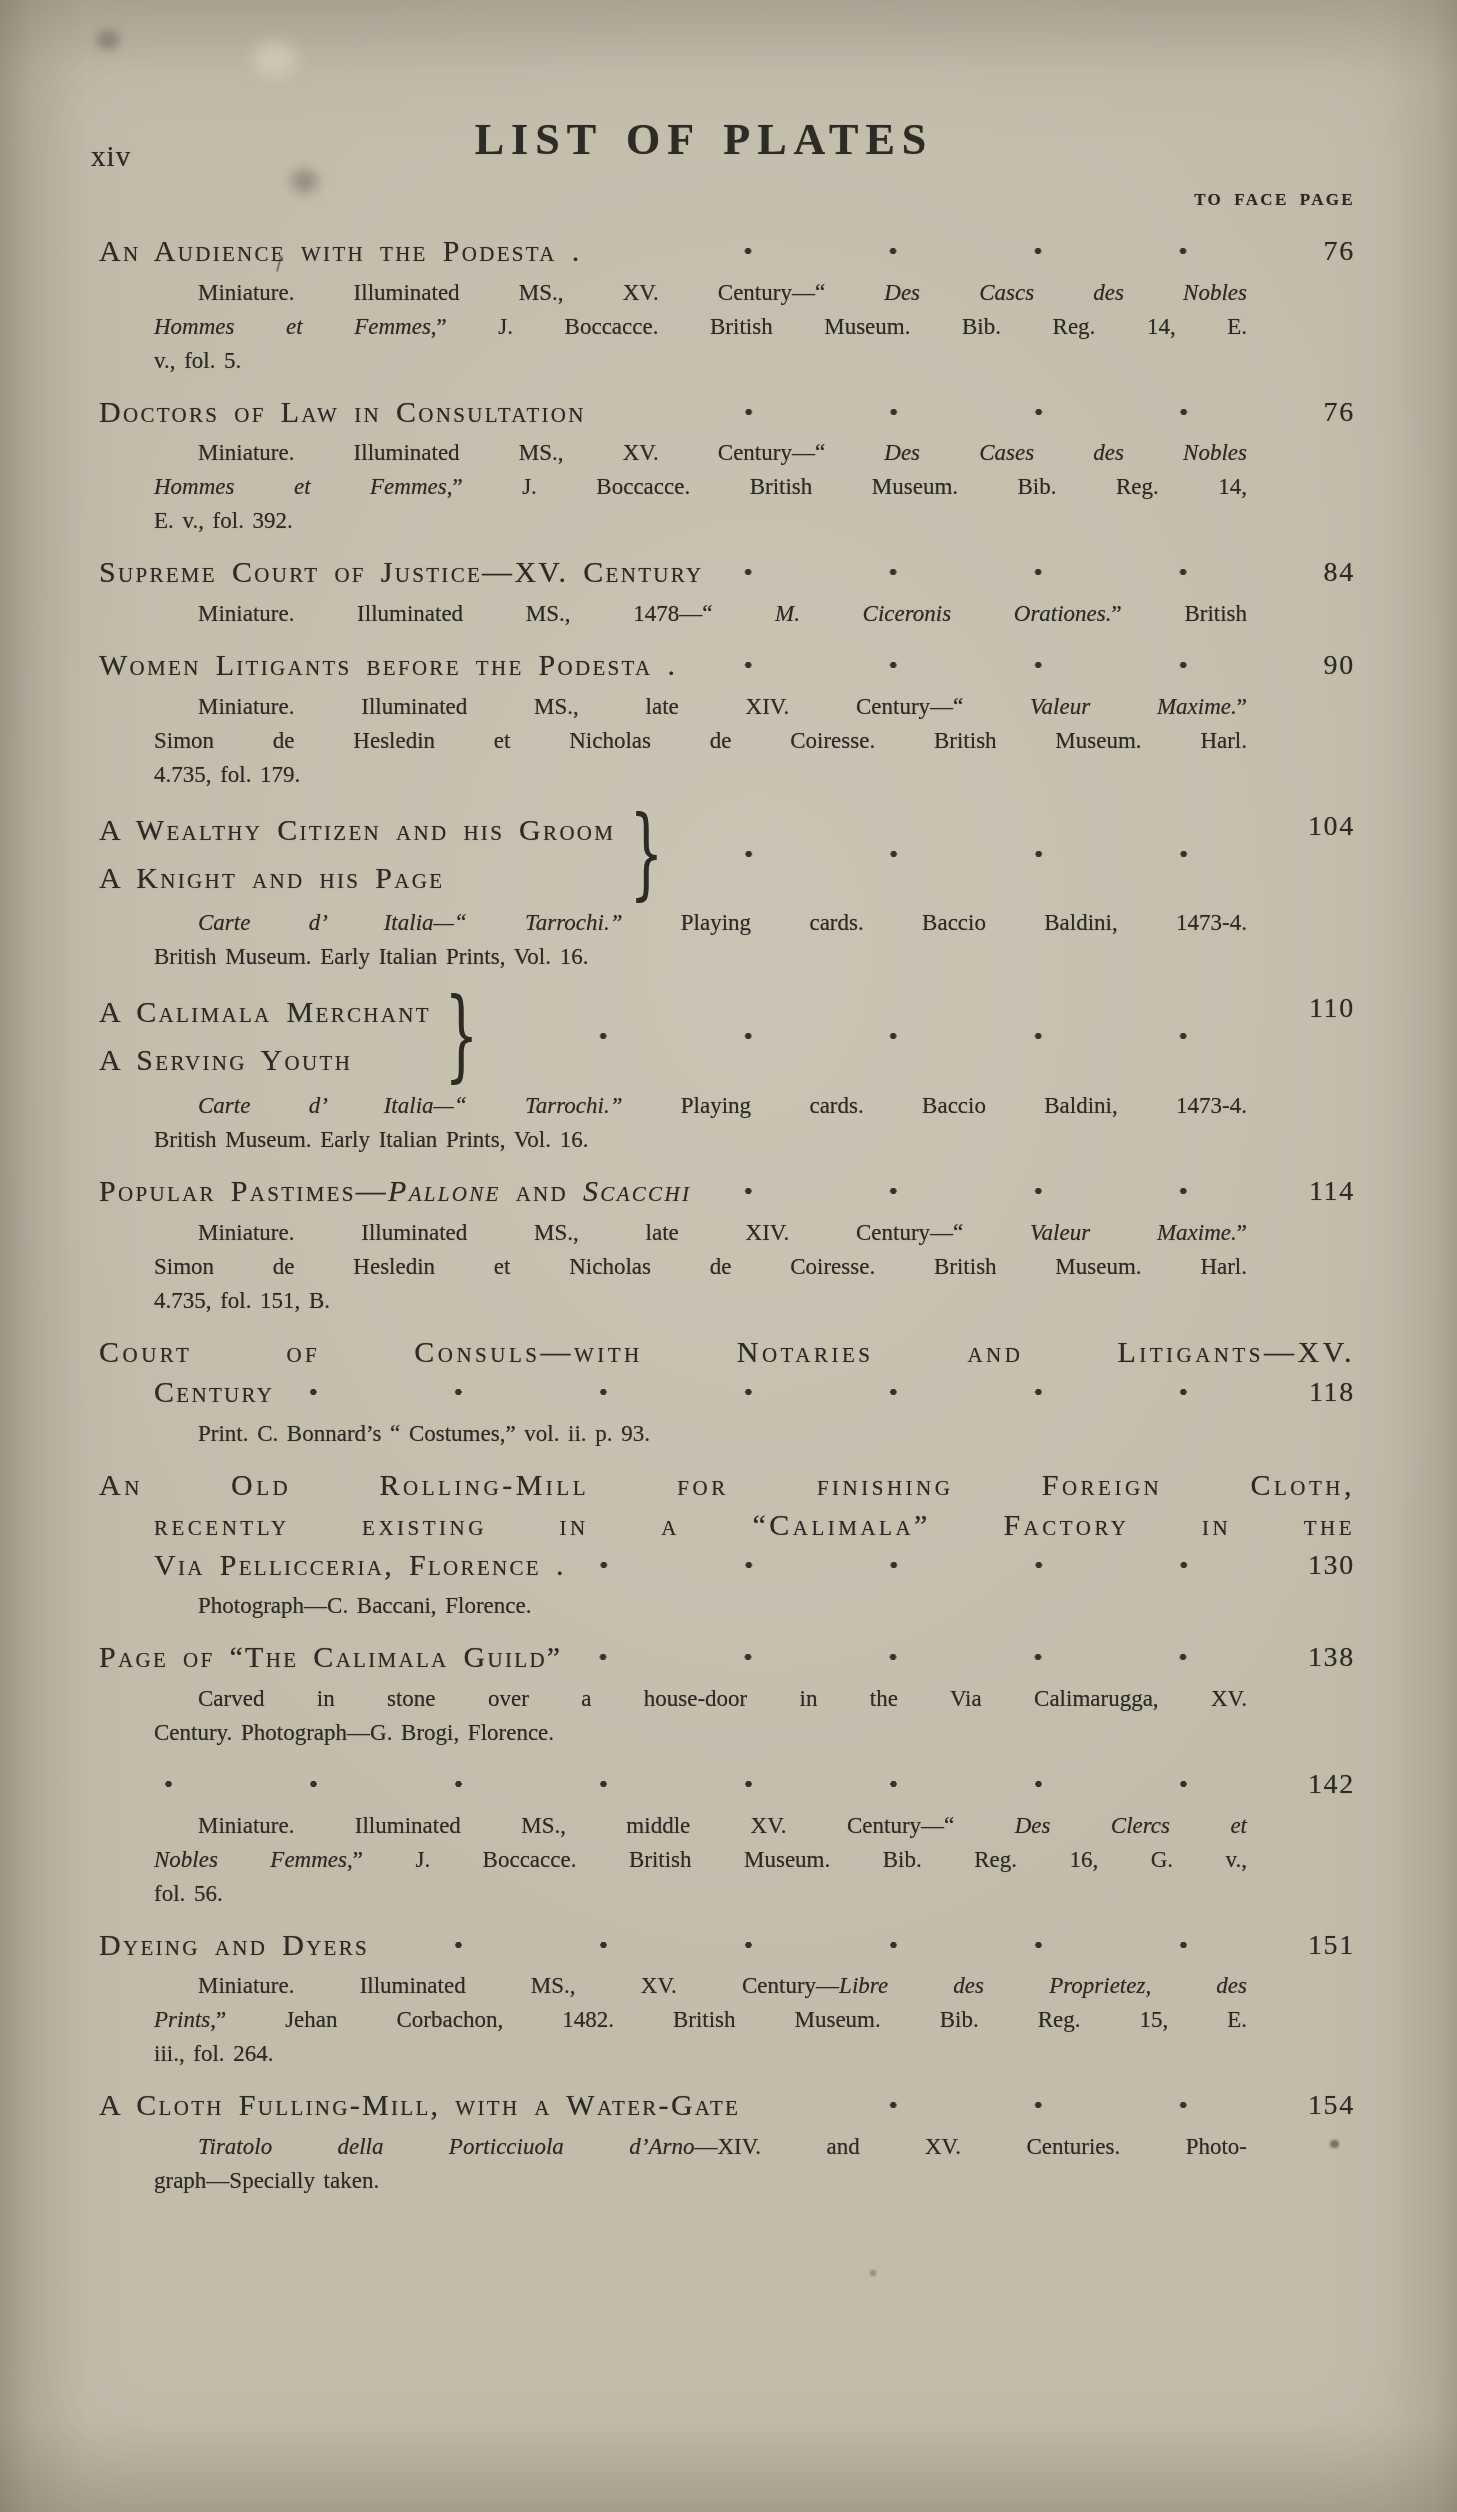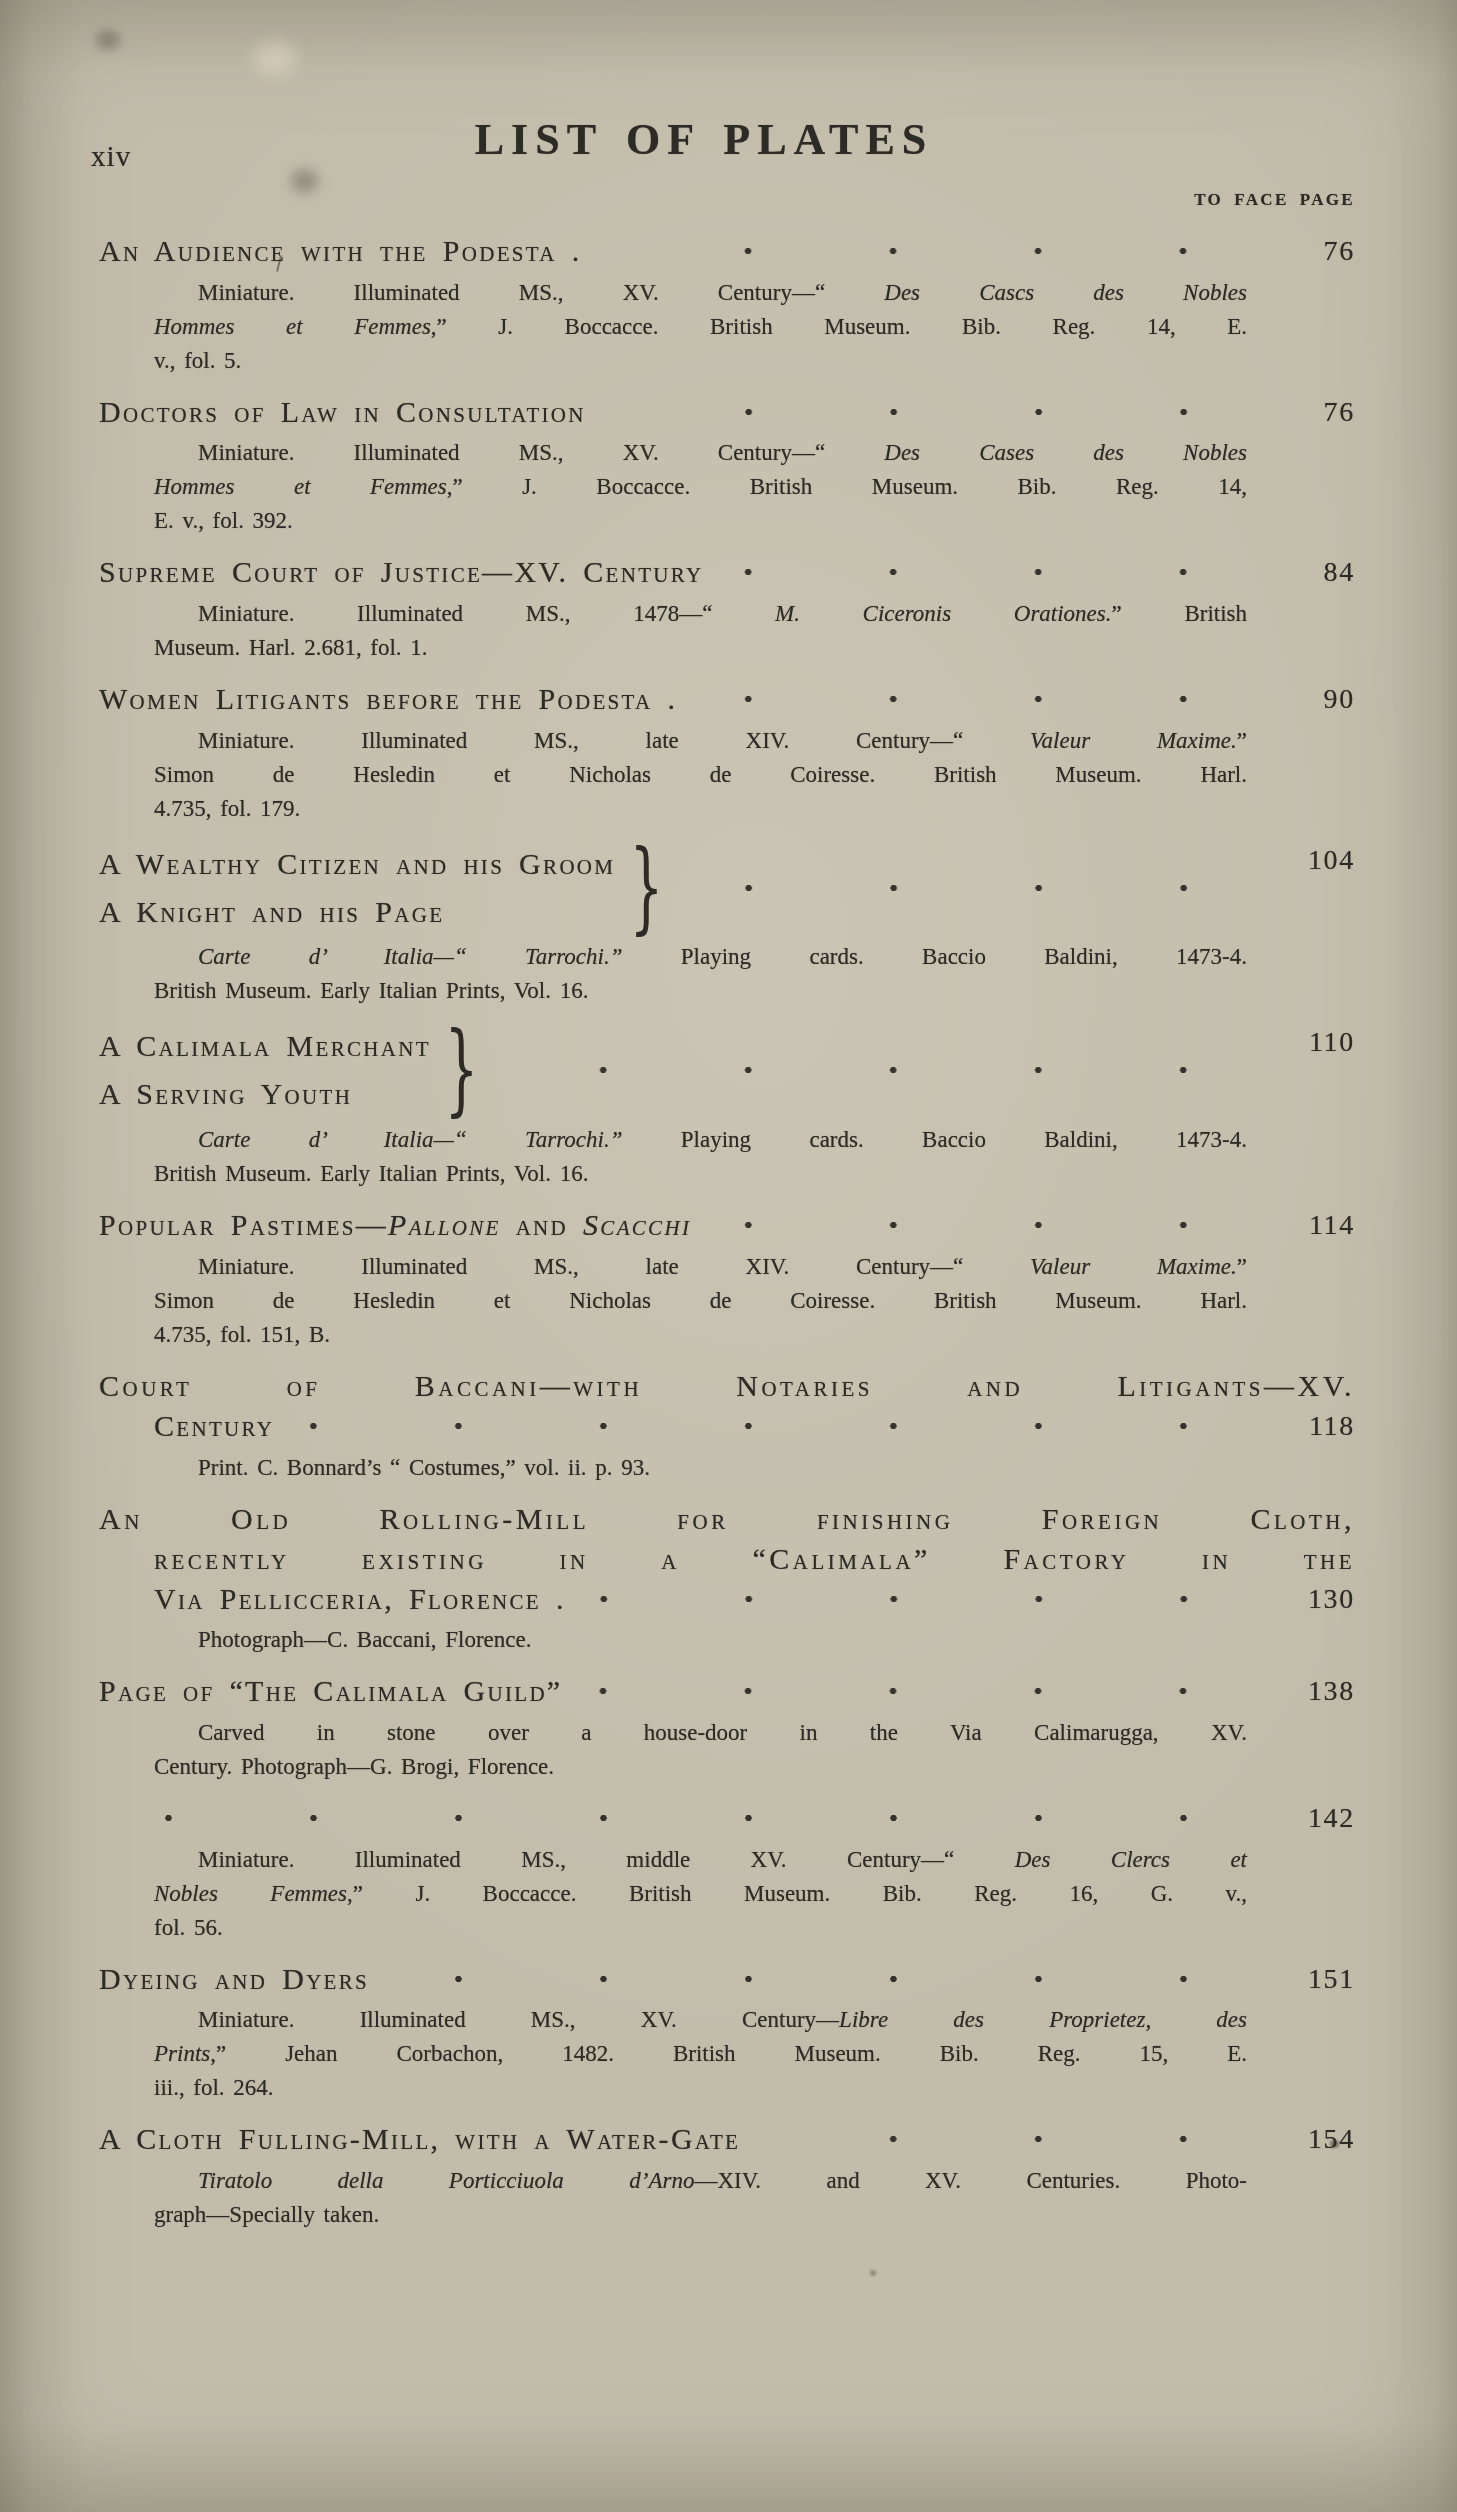--- a/index.html
+++ b/index.html
@@ -165,21 +165,20 @@
         </div>
       </div>
       <div class="entry">
         <div class="trow">
           <div class="tl"><span>Supreme Court of Justice—XV. Century</span></div>
           <div class="leader"></div>
           <div class="pagenum">84</div>
         </div>
         <div class="desc">
           <div class="dline first just"><span>Miniature.  Illuminated MS., 1478—“ </span><span class="it">M. Ciceronis Orationes.</span><span>”  British</span></div>
-          <div class="dline"><span>Museum.  Harl. 2.681, fol. 1.</span></div>
         </div>
       </div>
       <div class="entry">
         <div class="trow">
           <div class="tl"><span>Women Litigants before the Podesta .</span></div>
           <div class="leader"></div>
           <div class="pagenum">90</div>
         </div>
         <div class="desc">
           <div class="dline first just"><span>Miniature.  Illuminated MS., late XIV. Century—“ </span><span class="it">Valeur Maxime.</span><span>”</span></div>
@@ -223,21 +222,21 @@
           <div class="leader"></div>
           <div class="pagenum">114</div>
         </div>
         <div class="desc">
           <div class="dline first just"><span>Miniature.  Illuminated MS., late XIV. Century—“ </span><span class="it">Valeur Maxime.</span><span>”</span></div>
           <div class="dline just"><span>Simon de Hesledin et Nicholas de Coiresse.  British Museum.  Harl.</span></div>
           <div class="dline"><span>4.735, fol. 151, B.</span></div>
         </div>
       </div>
       <div class="entry">
-        <div class="tl spread"><span>Court of Baccani—with Notaries and Litigants—XV.</span></div>
+        <div class="tl spread"><span>Court of Consuls—with Notaries and Litigants—XV.</span></div>
         <div class="trow">
           <div class="tl ind1"><span>Century</span></div>
           <div class="leader"></div>
           <div class="pagenum">118</div>
         </div>
         <div class="desc">
           <div class="dline first"><span>Print.  C. Bonnard’s “ Costumes,” vol. ii. p. 93.</span></div>
         </div>
       </div>
       <div class="entry">

